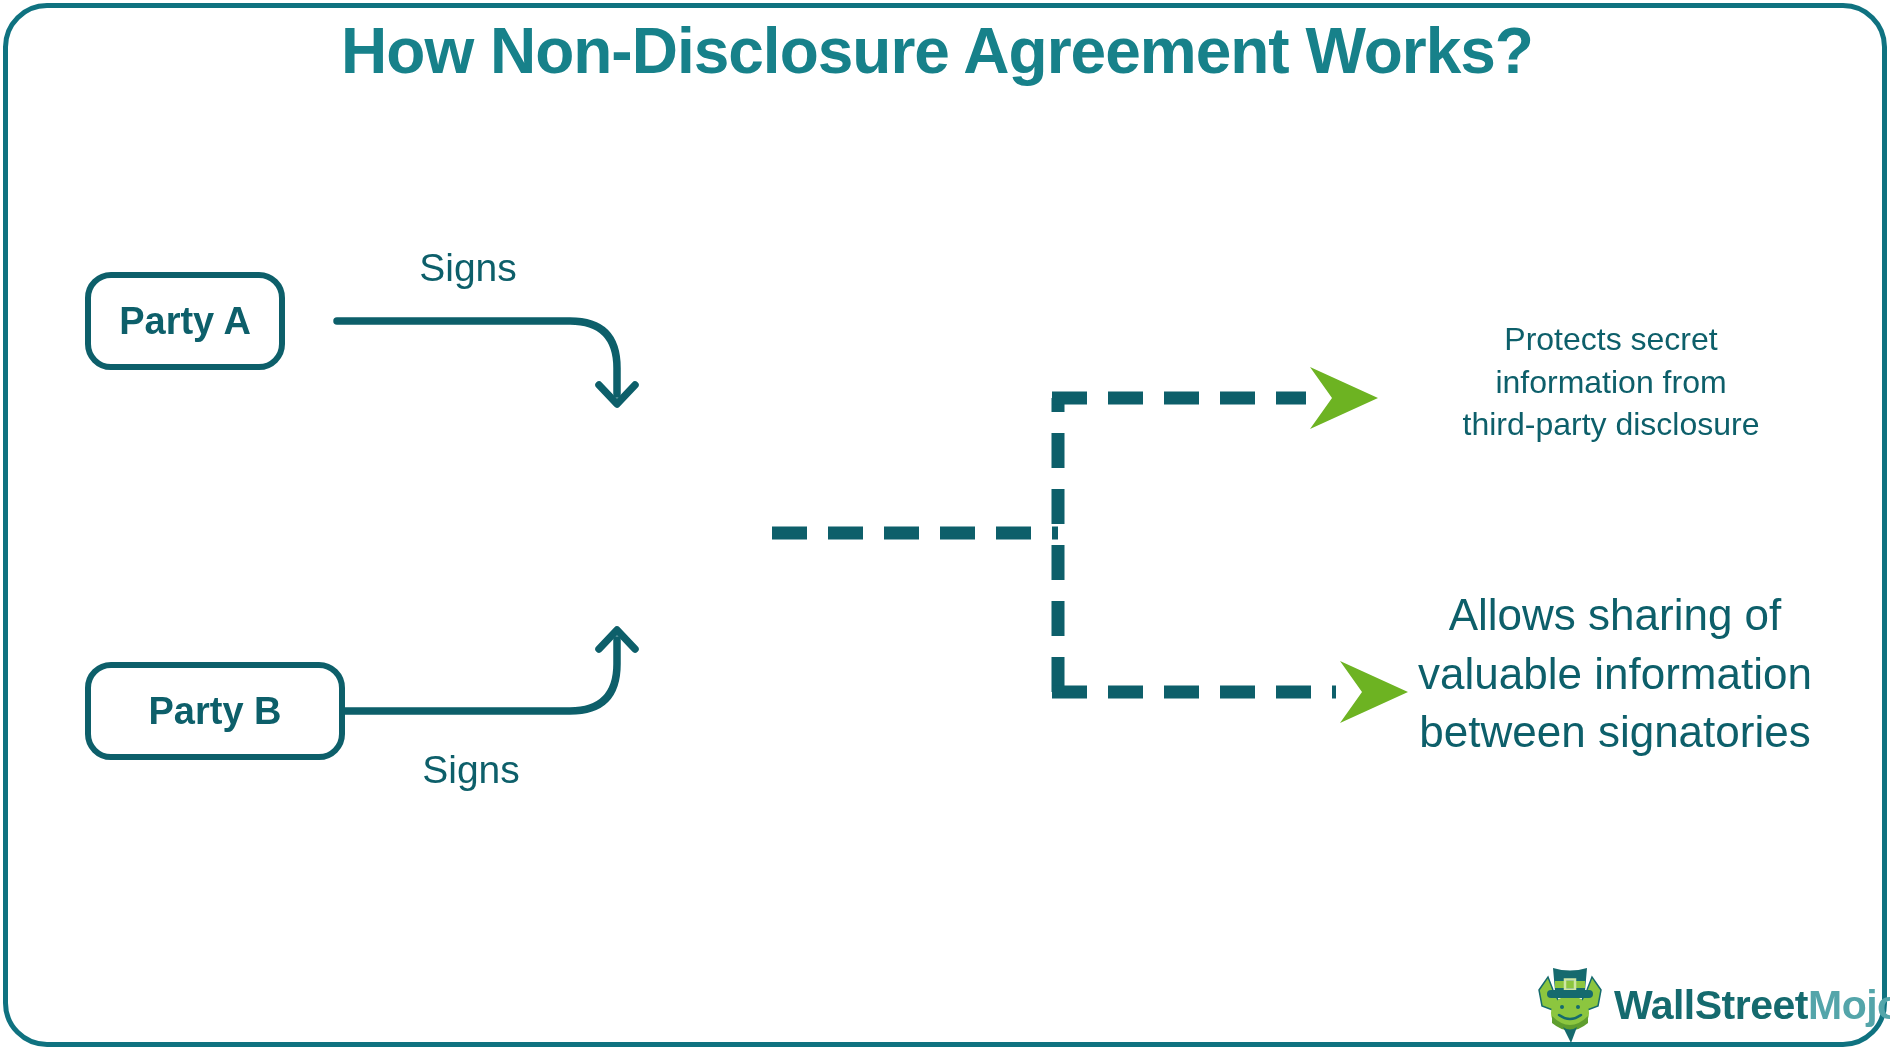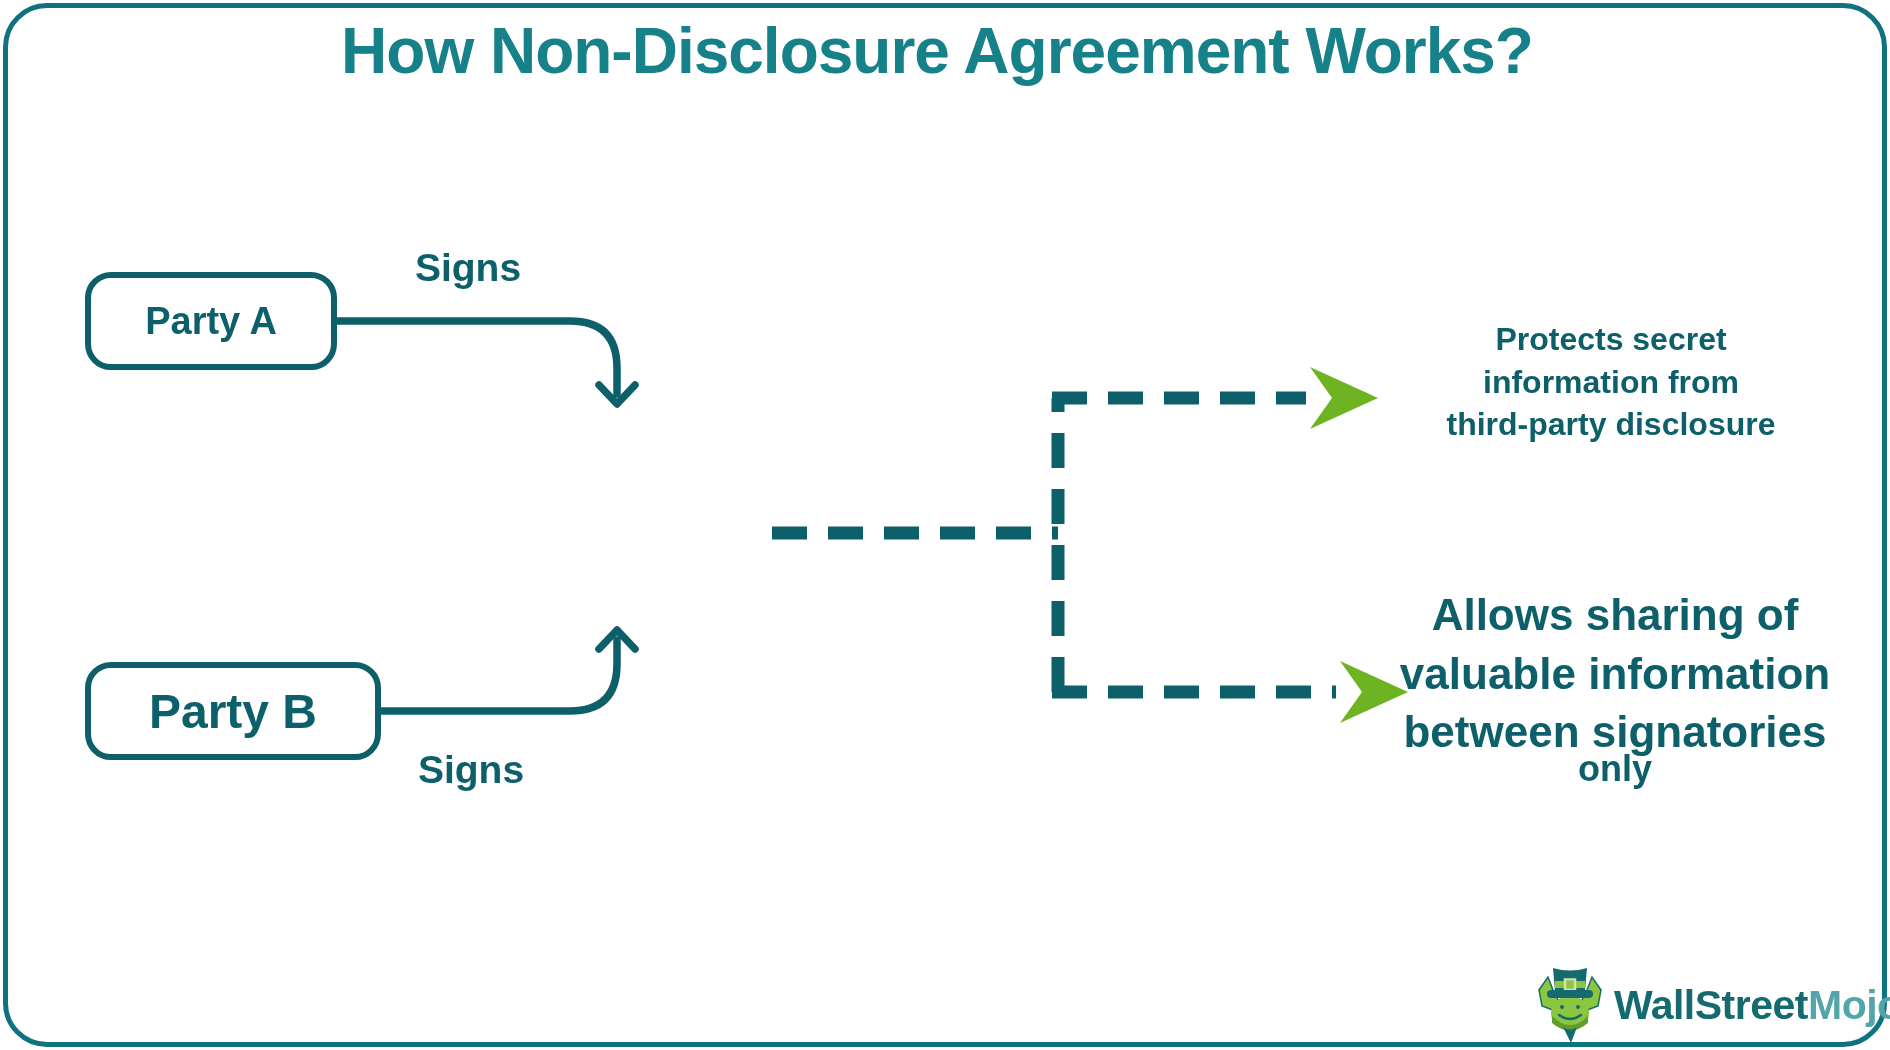--- a/index.html
+++ b/index.html
@@ -23,26 +23,26 @@
   .title{
     position:absolute;left:0;right:16px;top:14px;margin:0;text-align:center;
     font-size:64px;font-weight:800;letter-spacing:-1px;color:var(--title_teal);
   }
   .diagram-svg{position:absolute;left:0;top:0;width:1890px;height:1050px;}
   .node{
     position:absolute;box-sizing:border-box;background:#ffffff;
     border:6px solid var(--teal);display:flex;align-items:center;justify-content:center;
     color:var(--teal);font-weight:800;text-align:center;
   }
-  .party-a{left:85px;top:272px;width:252px;height:98px;border-radius:26px;font-size:38px;}
-  .party-b{left:85px;top:662px;width:296px;height:98px;border-radius:26px;font-size:48px;}
+  .party-a{left:85px;top:272px;width:200px;height:98px;border-radius:26px;font-size:38px;}
+  .party-b{left:85px;top:662px;width:260px;height:98px;border-radius:26px;font-size:38px;}
   .nda{left:470px;top:413px;width:296px;height:209px;border-radius:32px;font-size:39px;line-height:1.18;}
   .pre{white-space:pre-line;}
   .label,.outcome{
-    position:absolute;color:var(--teal);font-weight:700;text-align:center;
+    position:absolute;color:var(--teal);font-weight:400;text-align:center;
   }
   .signs-top{left:368px;top:246px;width:200px;font-size:39px;}
   .signs-bottom{left:371px;top:748px;width:200px;font-size:39px;}
   .contains{left:757px;top:342px;width:300px;font-size:36px;line-height:1.33;}
   .protects{left:1378px;top:318px;width:466px;font-size:32px;line-height:1.33;}
   .allows{left:1382px;top:586px;width:466px;font-size:44px;line-height:1.33;}
   .allows-only{left:1382px;top:748px;width:466px;font-size:36px;}
   .logo{
     position:absolute;left:1534px;top:966px;display:flex;align-items:center;gap:8px;
   }
@@ -87,21 +87,20 @@
 
   <div class="label signs-top">Signs</div>
   <div class="label signs-bottom">Signs</div>
 
   <div class="outcome protects pre">Protects secret
 information from
 third-party disclosure</div>
   <div class="outcome allows pre">Allows sharing of
 valuable information
 between signatories</div>
-  <div class="outcome allows-only">only</div>
 
   <div class="logo">
     <svg width="72" height="78" viewBox="0 0 72 78" aria-hidden="true">
       <polygon points="24,46 8,40 5,24 14,11 19,24 24,34" fill="var(--mascot_green)" stroke="var(--logo_dark)" stroke-width="1.5"></polygon>
       <polygon points="48,46 64,40 67,24 58,11 53,24 48,34" fill="var(--mascot_green)" stroke="var(--logo_dark)" stroke-width="1.5"></polygon>
       <ellipse cx="36" cy="47" rx="19" ry="17" fill="var(--mascot_green)"></ellipse>
       <path d="M18 50 Q36 68 54 50 L54 57 Q36 72 18 57 Z" fill="#5f9e2e"></path>
       <path d="M19 2 Q36 7 53 2 L51 25 L21 25 Z" fill="var(--logo_dark)"></path>
       <rect x="21" y="15" width="30" height="7" fill="var(--mascot_green)"></rect>
       <rect x="31" y="13.5" width="10" height="10" fill="none" stroke="#cfe6a2" stroke-width="2.5"></rect>

